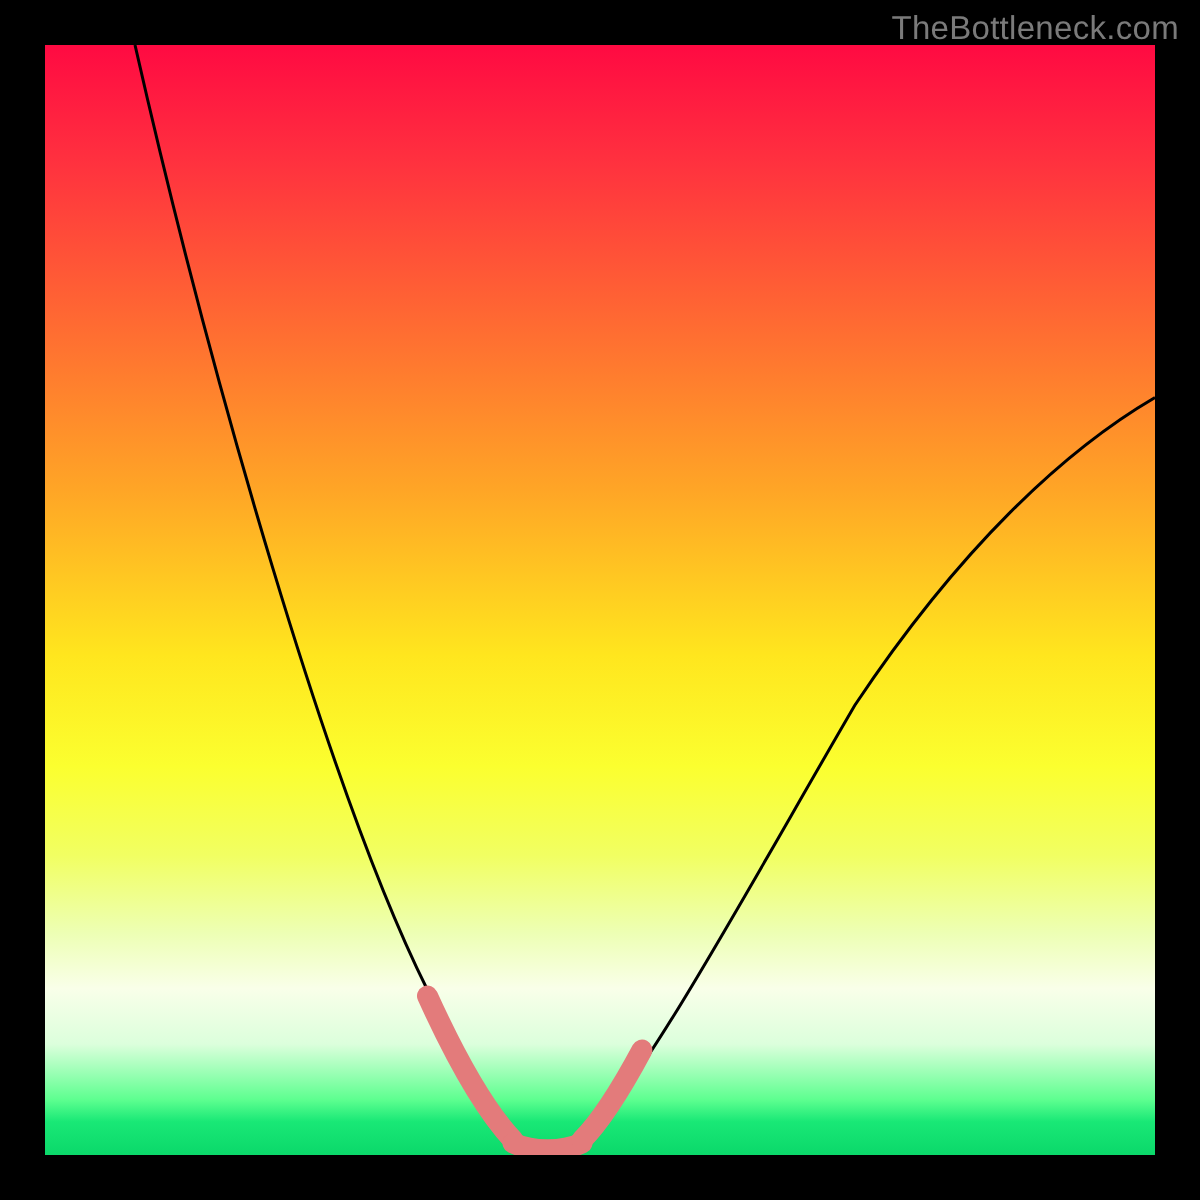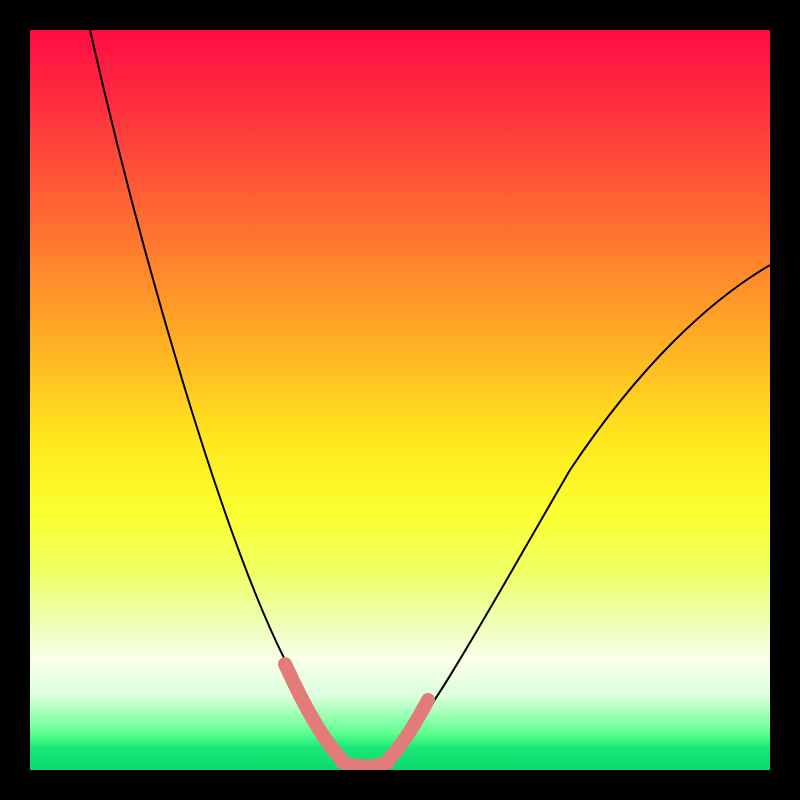--- a/index.html
+++ b/index.html
@@ -54,20 +54,21 @@
   }
 
   .curve { fill: none; stroke: #000; stroke-width: 2; }
   .marker-seg { fill: none; stroke: #e37b7b; stroke-width: 14; stroke-linecap: round; }
 </style>
 </head>
 <body>
 
 <div class="frame">
 
+  <div class="watermark">TheBottleneck.com</div>
 
   <div class="plot-area">
 
     <svg class="curve-layer" viewBox="0 0 740 740" preserveAspectRatio="none">
 
       <path class="curve" d="M 60 0
                C 110 220, 190 500, 255 630
                C 278 680, 298 715, 315 732"></path>
 
       <path class="curve" d="M 315 732

